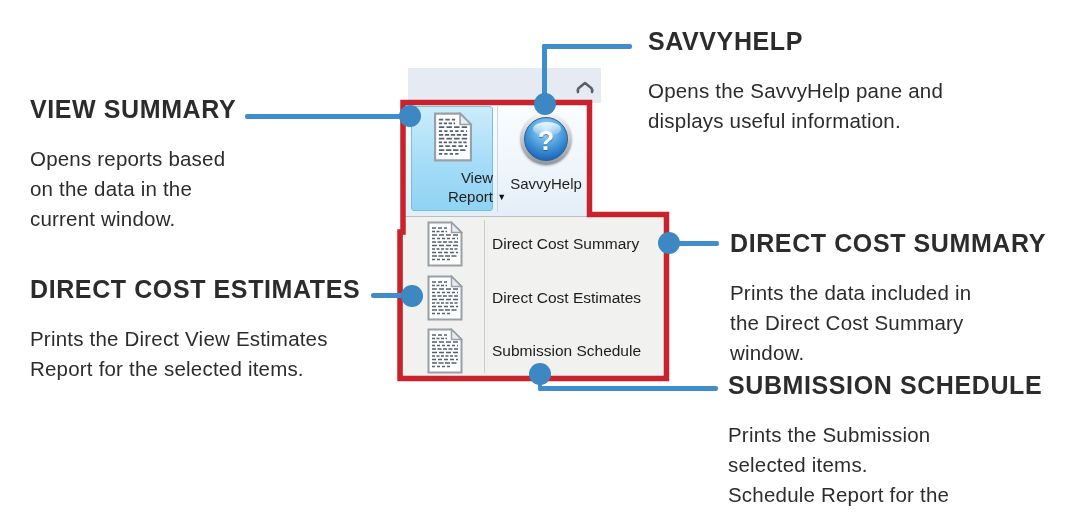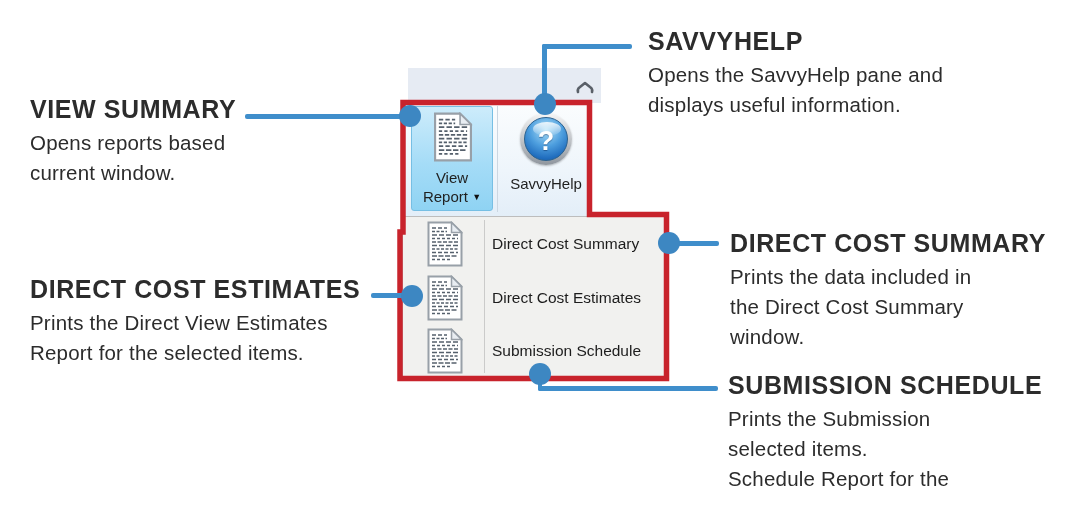--- a/index.html
+++ b/index.html
@@ -6,42 +6,42 @@
   .canvas{
     position:relative;width:1080px;height:515px;overflow:hidden;background:#ffffff;
     font-family:"Liberation Sans","DejaVu Sans",sans-serif;color:#2d2d2d;
   }
   
   .callout{position:absolute;z-index:7;}
   .callout-title{
     font-size:25px;font-weight:700;letter-spacing:0.6px;line-height:30px;
     color:#2c2c2c;white-space:nowrap;
   }
-  .callout-body{font-size:20.5px;line-height:30px;letter-spacing:0.2px;color:#2c2c2c;white-space:nowrap;margin-top:4px;}
+  .callout-body{font-size:20.5px;line-height:30px;letter-spacing:0.2px;color:#2c2c2c;white-space:nowrap;margin-top:20px;}
   
   .h-line,.v-line{position:absolute;background:#3f8ecb;z-index:6;border-radius:2px;}
   .h-line{height:5px;}
   .v-line{width:5px;}
   .dot{position:absolute;width:22px;height:22px;border-radius:50%;background:#3d87c2;z-index:6;}
   
   .top-band{position:absolute;left:408px;top:68px;width:193px;height:35px;background:#e6ebf3;z-index:1;}
   .chevron-wrap{position:absolute;left:575px;top:79px;width:20px;height:17px;z-index:2;cursor:default;}
   .ribbon-bg{
     position:absolute;left:403px;top:103px;width:188px;height:113px;z-index:1;
     background:linear-gradient(#fbfdfe, #eef5fb 60%, #e3eef8);
   }
   .vr-button{
     position:absolute;left:411px;top:106px;width:82px;height:105px;z-index:2;
     background:linear-gradient(#cdecfb, #a5dcf7 55%, #8fd3f3);
     border:1px solid #76bfe4;border-radius:3px;box-sizing:border-box;
   }
   .vr-doc{position:absolute;left:21px;top:5px;}
   .vr-label{
     position:absolute;bottom:3px;width:100%;text-align:center;
-    font-size:15px;line-height:19px;color:#1f1f1f;
+    font-size:15px;line-height:19px;color:#1f1f1f;margin-left:25px;
   }
   .vr-arrow{font-size:9px;vertical-align:2px;color:#111;}
   .ribbon-sep{position:absolute;left:497px;top:106px;width:1px;height:106px;background:#ccd7e2;z-index:2;}
   
   .sh-icon{
     position:absolute;left:520px;top:113px;width:52px;height:52px;border-radius:50%;z-index:2;
     background:linear-gradient(#f6f6f6,#8f969e);
     box-shadow:0 1px 2px rgba(0,0,0,.25);
   }
   .sh-blue{
@@ -168,20 +168,21 @@
   <div class="dot" style="left:401px;top:285px;"></div>
 
   <div class="v-line" style="left:538px;top:374px;height:17px;width:4px;"></div>
   <div class="h-line" style="left:538px;top:386px;width:180px;"></div>
   <div class="dot" style="left:529px;top:363px;"></div>
 
   <div class="callout" style="left:30px;top:94px;">
     <div class="callout-title">VIEW SUMMARY</div>
     <div class="callout-body">
       <div>Opens reports based</div>
+      <div>on the data in the</div>
       <div>current window.</div>
     </div>
   </div>
 
   <div class="callout" style="left:648px;top:26px;">
     <div class="callout-title">SAVVYHELP</div>
     <div class="callout-body">
       <div>Opens the SavvyHelp pane and</div>
       <div>displays useful information.</div>
     </div>

